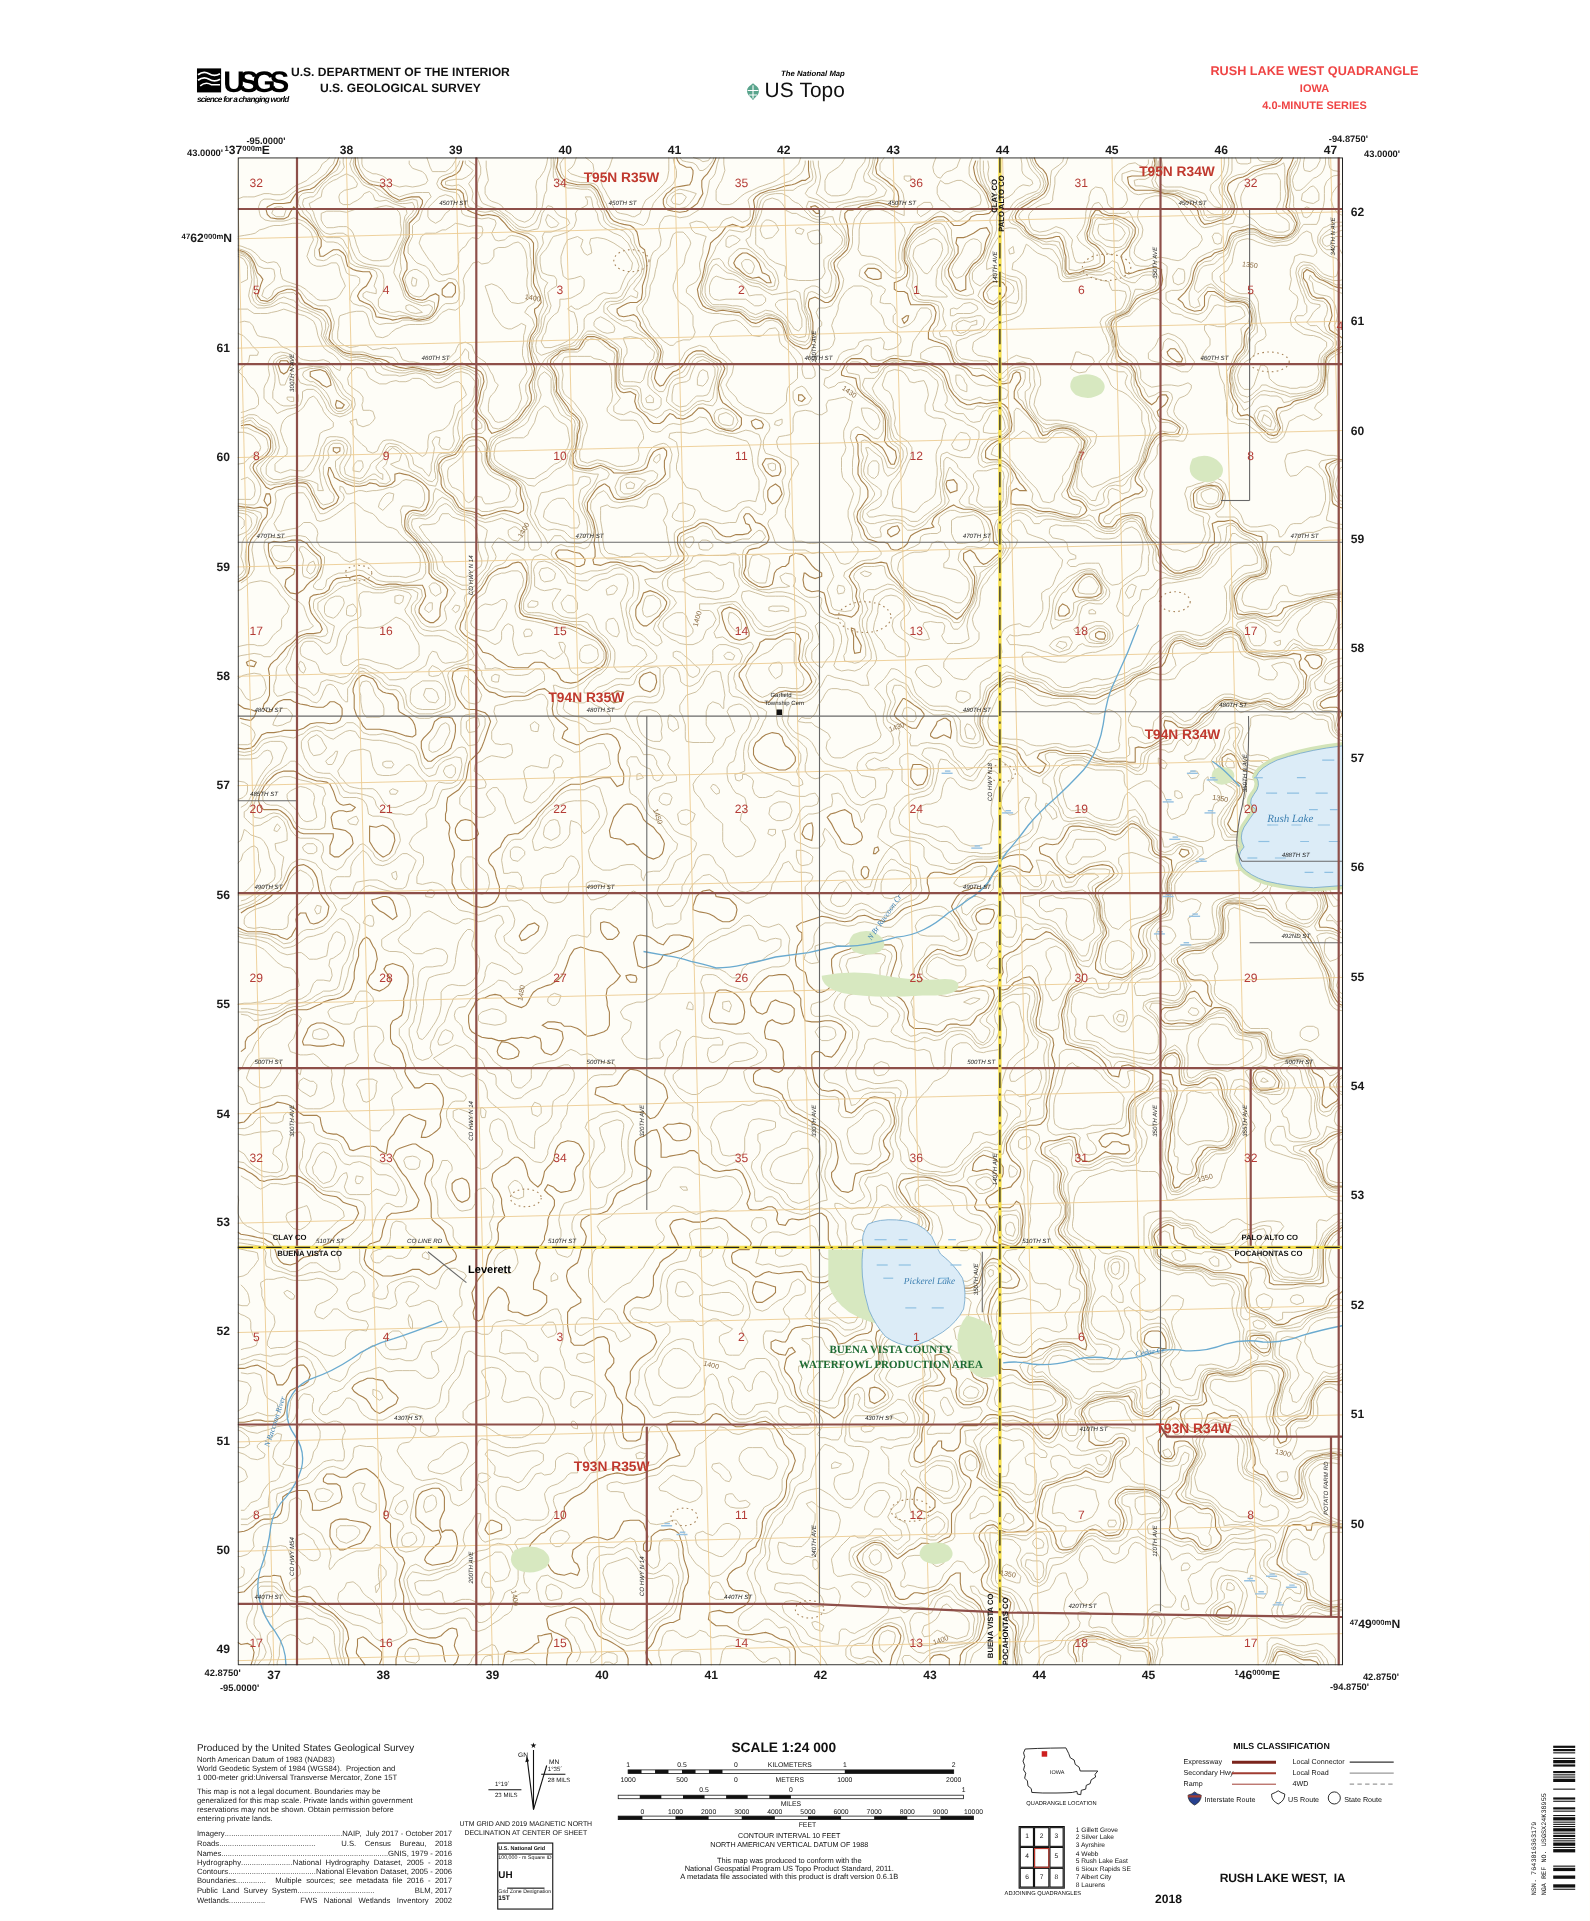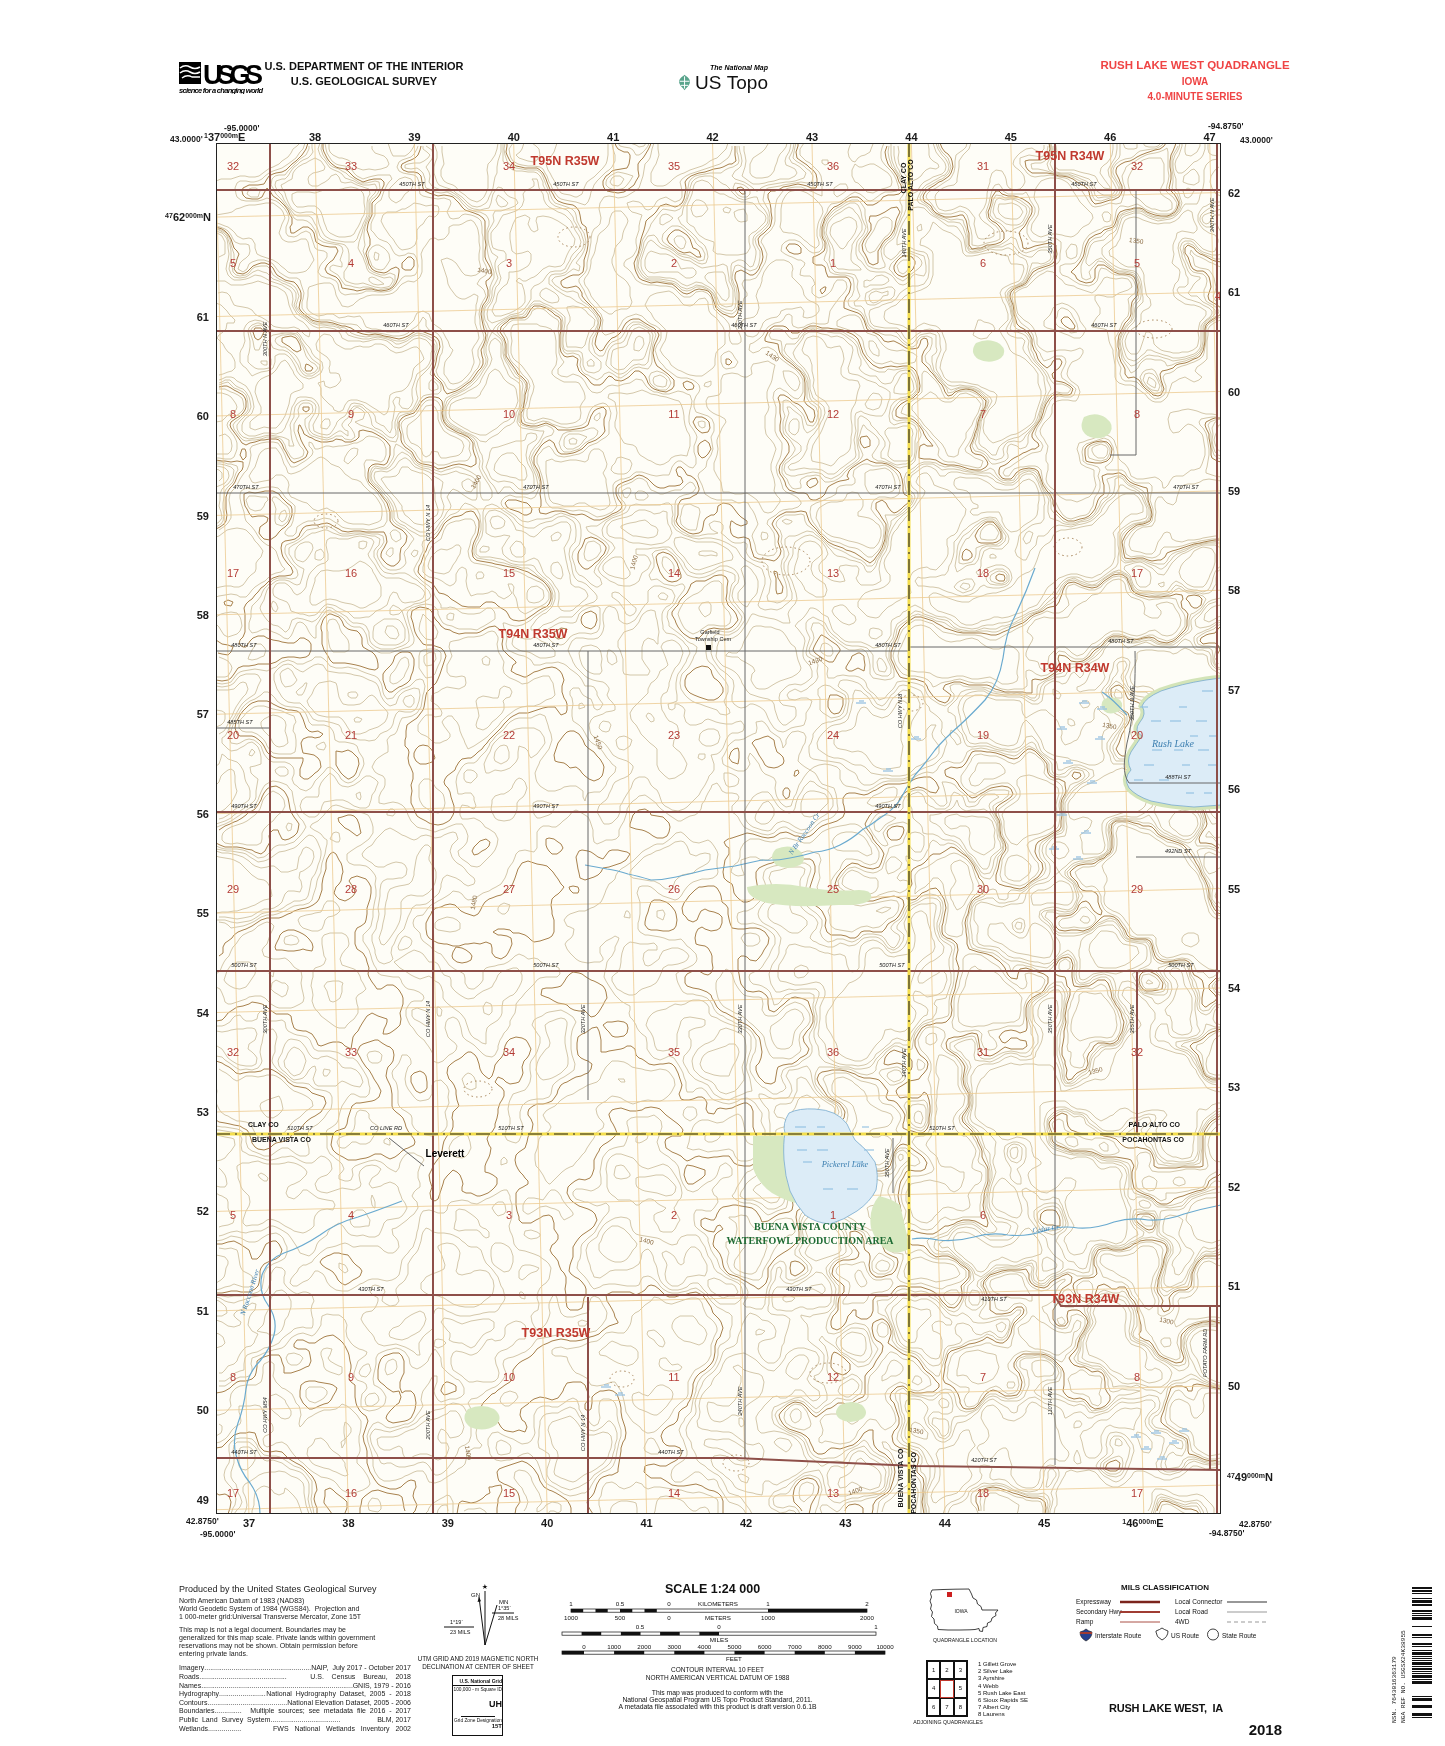--- a/index.html
+++ b/index.html
@@ -10,21 +10,21 @@
 <rect x="0" y="0" width="22" height="22" fill="#000"></rect>
 <path d="M1 6 Q6 2 11 5 T21 5" stroke="#fff" stroke-width="1.6" fill="none"></path>
 <path d="M1 11 Q6 7 11 10 T21 10" stroke="#fff" stroke-width="1.6" fill="none"></path>
 <path d="M3 16 Q8 12 13 15 L21 15" stroke="#fff" stroke-width="1.4" fill="none"></path>
 <text x="24" y="22" font-size="27" font-weight="bold" fill="#000" font-family="Liberation Sans,sans-serif" textLength="60">USGS</text>
 <text x="0" y="31" font-size="7.5" font-weight="bold" font-style="italic" fill="#000" font-family="Liberation Sans,sans-serif" textLength="84">science for a changing world</text>
 </svg>
 <div class="abs" style="left:264px;top:59px;width:200px;text-align:center;font-weight:bold;font-size:11px;color:#111;line-height:15px">U.S. DEPARTMENT OF THE INTERIOR<br>U.S. GEOLOGICAL SURVEY</div>
 <div class="abs" style="left:676px;top:64px;width:92px">
 <div style="text-align:right;font-size:7px;font-weight:bold;font-style:italic">The National Map</div>
-<div style="display:flex;align-items:flex-start;margin-top:1px">
+<div style="display:flex;align-items:center;margin-top:1px">
 <svg width="21" height="21" viewBox="0 0 21 21">
         <path d="M10.5 1 C14 4 18 6 17 11 C16 15 13 16 10.5 20 C8 16 5 15 4 11 C3 6 7 4 10.5 1Z" fill="#59a48c"></path>
         <path d="M10.5 3 L10.5 18 M4.5 9 L16.5 9 M6 14 L15 14" stroke="#fff" stroke-width="1.2"></path>
       </svg>
 <span style="font-size:19px;letter-spacing:0;color:#111;margin-left:2px">US<span style="font-weight:normal">&nbsp;</span>Topo</span>
 </div>
   </div>
 <div class="abs" style="left:1060px;top:59px;width:270px;text-align:center;color:#ef4444">
 <div style="font-weight:bold;font-size:11.5px">RUSH LAKE WEST QUADRANGLE</div>
 <div style="font-weight:bold;font-size:10px;margin-top:5px">IOWA</div>
@@ -1302,21 +1302,21 @@
 <text x="55" y="6" font-size="7" fill="#111" text-anchor="middle" font-family="Liberation Sans,sans-serif">★</text>
 <path d="M49 14 L47.5 19 L51 18.2 Z" fill="#111"></path>
 <text x="69" y="21" font-size="6" fill="#111" font-family="Liberation Sans,sans-serif">MN</text>
 <text x="41" y="14" font-size="6" fill="#111" font-family="Liberation Sans,sans-serif">GN</text>
 <text x="68" y="27" font-size="5.5" fill="#111" font-family="Liberation Sans,sans-serif">1°35´</text>
 <text x="68" y="37" font-size="5.5" fill="#111" font-family="Liberation Sans,sans-serif">28 MILS</text>
 <text x="20" y="41" font-size="5.5" fill="#111" font-family="Liberation Sans,sans-serif">1°19´</text>
 <text x="20" y="51" font-size="5.5" fill="#111" font-family="Liberation Sans,sans-serif">23 MILS</text>
 </svg>
 <div class="abs" style="left:408px;top:1655px;width:140px;text-align:center;font-size:6.3px;line-height:7.5px;color:#111">UTM GRID AND 2019 MAGNETIC NORTH<br>DECLINATION AT CENTER OF SHEET</div>
-<div class="abs" style="left:452px;top:1675px;width:51px;height:61px;border:1px solid #111;text-align:right;color:#111">
+<div class="abs" style="left:452px;top:1675px;width:51px;height:61px;border:1px solid #111;text-align:left;color:#111">
 <div style="font-size:5px;font-weight:bold;border-bottom:1px solid #111;padding:1.5px 0">U.S. National Grid</div>
 <div style="font-size:4.8px;padding-top:1px">100,000 - m Square ID</div>
 <div style="font-size:9px;font-weight:bold;margin-top:7px">UH</div>
 <div style="border-top:1px solid #111;width:34px;margin:7px auto 0"></div>
 <div style="font-size:4.8px;margin-top:1px">Grid Zone Designation</div>
 <div style="font-size:6px;font-weight:bold">15T</div>
 </div>
 <div class="abs" style="left:640px;top:1582px;width:145px;text-align:center;font-size:12.5px;font-weight:bold;color:#111">SCALE 1:24 000</div>
 <svg class="abs" style="left:558px;top:1598px" width="348" height="70" viewBox="-2 0 346 70">
     <rect x="10" y="11" width="296.0" height="3.2" fill="#fff" stroke="#111" stroke-width="0.7"></rect>
@@ -1404,21 +1404,21 @@
     <line x1="155" y1="28" x2="195" y2="28" stroke="#999" stroke-width="1.2" stroke-dasharray="4 3"></line>
     <path d="M8 38 Q12 37 14 35 Q16 37 20 38 Q20 44 14 47 Q8 44 8 38Z" fill="#26418f" stroke="#111" stroke-width="0.6"></path>
     <path d="M8 38 L20 38 L20 40 L8 40Z" fill="#a03c32"></path>
     <text x="23" y="44" font-size="6.5" fill="#111" text-anchor="start" font-family="Liberation Sans,sans-serif">Interstate Route</text>
     <path d="M84 37 Q88 35.5 90 34 Q92 35.5 96 37 Q96 43 90 46 Q84 43 84 38Z" fill="none" stroke="#111" stroke-width="0.8"></path>
     <text x="99" y="44" font-size="6.5" fill="#111" text-anchor="start" font-family="Liberation Sans,sans-serif">US Route</text>
     <circle cx="141" cy="40.5" r="5.5" fill="none" stroke="#111" stroke-width="0.8"></circle>
     <text x="150" y="44" font-size="6.5" fill="#111" text-anchor="start" font-family="Liberation Sans,sans-serif">State Route</text>
   </svg>
 <div class="abs" style="left:1050px;top:1702px;width:232px;text-align:center;font-size:11px;font-weight:bold;color:#111;letter-spacing:-0.2px">RUSH LAKE WEST,&nbsp; IA</div>
-<div class="abs" style="left:1050px;top:1721px;width:232px;text-align:right;font-size:15px;font-weight:bold;color:#111">2018</div>
+<div class="abs" style="left:1050px;top:1721px;width:232px;text-align:left;font-size:11px;font-weight:bold;color:#111">2018</div>
 <svg class="abs" style="left:1388px;top:1585px" width="46" height="140" viewBox="0 0 46 140">
     <text x="8" y="138" font-size="6.2" fill="#111" transform="rotate(-90 8 138)" font-family="Liberation Mono,monospace">NSN.&nbsp;7643016363179</text>
     <text x="17" y="138" font-size="6.2" fill="#111" transform="rotate(-90 17 138)" font-family="Liberation Mono,monospace">NGA&nbsp;REF&nbsp;NO.&nbsp;USGSX24K38955</text>
     <rect x="24" y="2" width="20" height="2" fill="#111"></rect>
     <rect x="24" y="5" width="20" height="2" fill="#111"></rect>
     <rect x="24" y="8" width="20" height="1" fill="#111"></rect>
     <rect x="24" y="13" width="20" height="1" fill="#111"></rect>
     <rect x="24" y="15" width="20" height="3" fill="#111"></rect>
     <rect x="24" y="19" width="20" height="2" fill="#111"></rect>
     <rect x="24" y="25" width="20" height="2" fill="#111"></rect>

